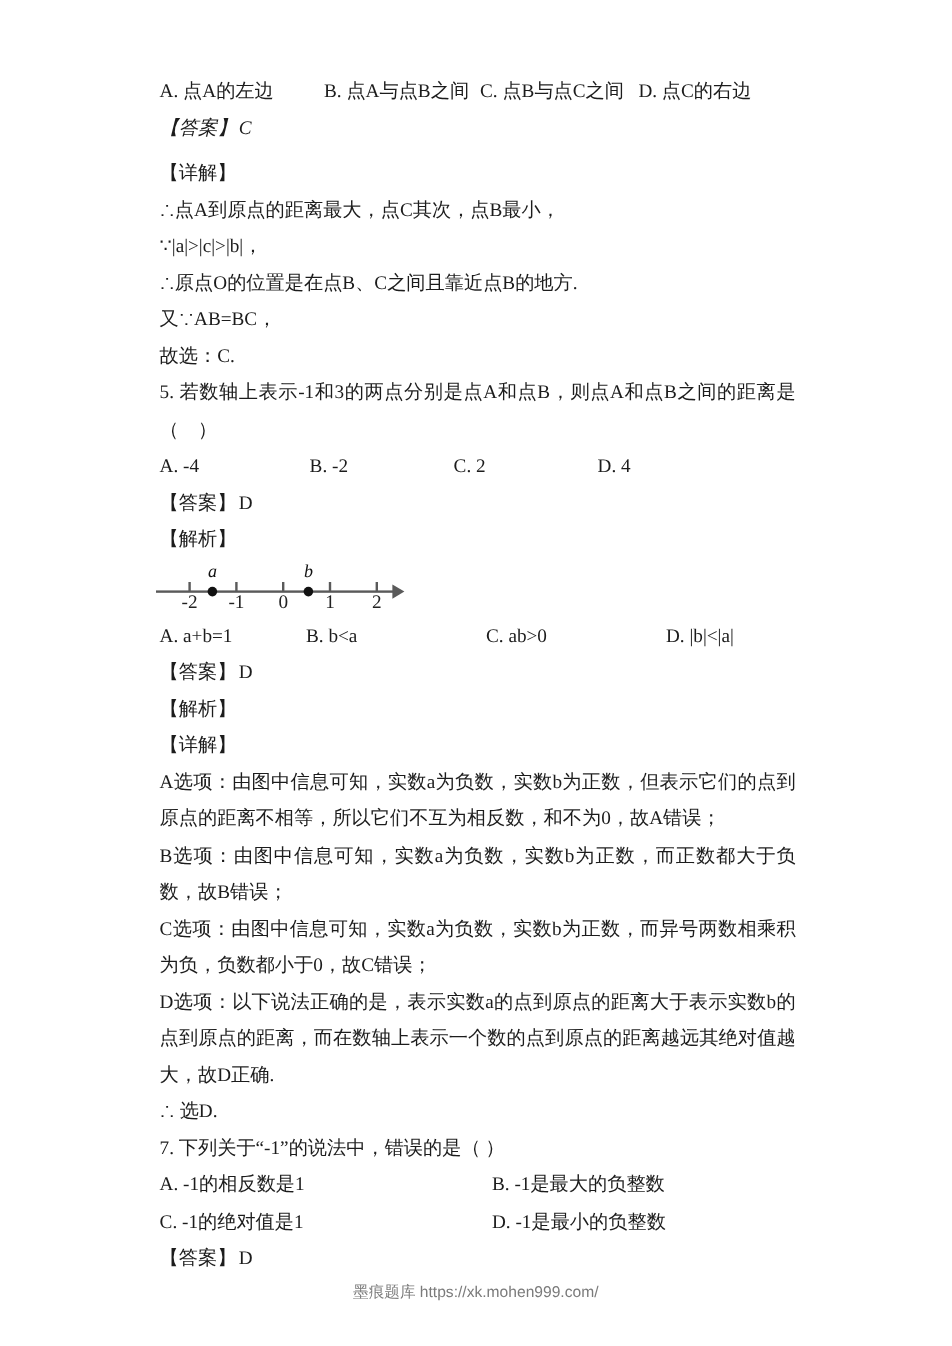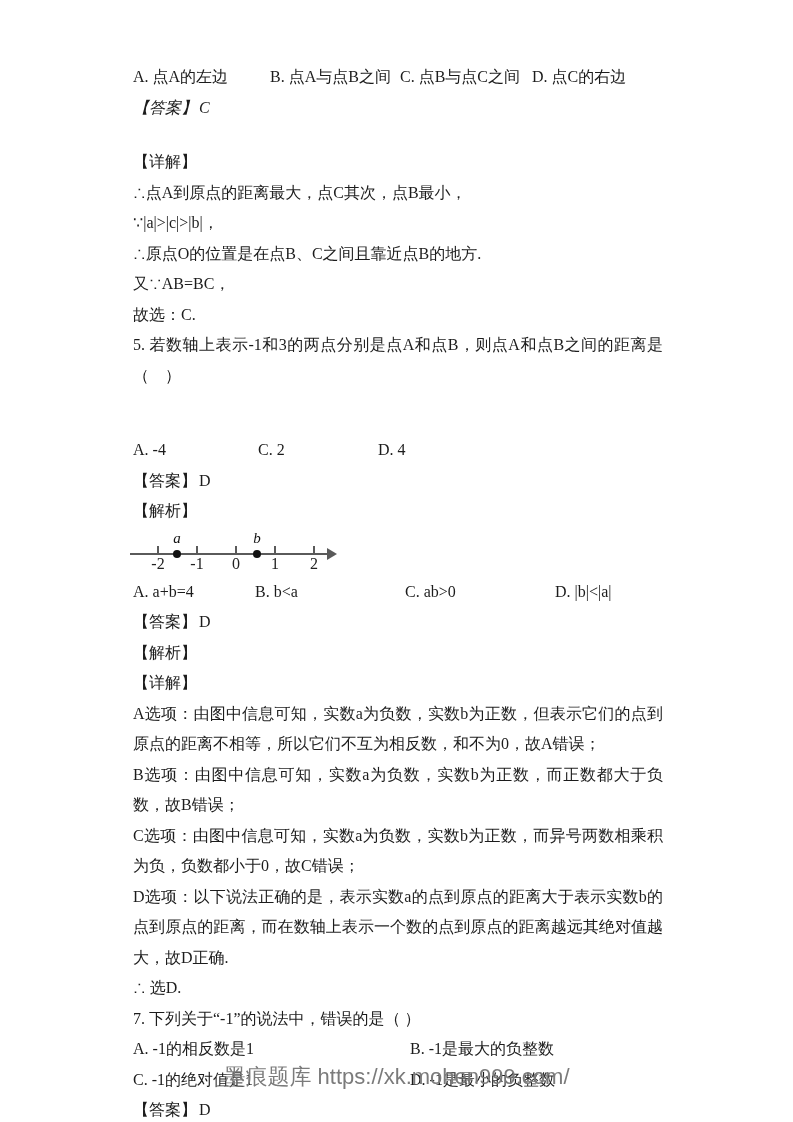--- a/index.html
+++ b/index.html
@@ -16,28 +16,28 @@
     position:absolute;
     left:133px; top:62px;
     width:530px;
   }
   .line{
     margin:0;
     line-height:30.5px;
     text-align:justify;
     white-space:normal;
   }
-  .gap7{margin-bottom:24px;}
+  .gap7{margin-bottom:7px;}
   .optrow{
     display:grid;
     line-height:30.5px;
     margin:0;
   }
   .optrow-q4{grid-template-columns:137px 130px 132px auto;}
-  .optrow-q5{grid-template-columns:125px 120px 120px auto;margin-top:44px;}
+  .optrow-q5{grid-template-columns:125px 120px 120px auto;}
   .optrow-q6{grid-template-columns:122px 150px 150px auto;}
   .optrow-q7{grid-template-columns:277px auto;}
   .ans-val{padding-left:2px;}
   .ans-italic{font-style:italic;}
   
   .numline{
     position:relative;
     width:230px;height:44px;
     margin:6px 0 0 -5px;
   }
@@ -69,21 +69,21 @@
   .nl-pointlabel{
     position:absolute;top:-3px;
     width:20px;text-align:center;
     font-style:italic;font-size:15px;color:#111;line-height:16px;
   }
   .footer{
     position:absolute;
     left:0;top:1064px;width:793px;
     text-align:center;
     font-family:"Liberation Sans","DejaVu Sans",sans-serif;
-    font-size:22px;
+    font-size:13px;
     color:#7b7b7b;
     line-height:26px;
   }
 </style>
 </head>
 <body>
 
 <div class="page">
   <div class="content">
 
@@ -99,20 +99,21 @@
     <p class="line">【详解】</p>
     <p class="line">∴点A到原点的距离最大，点C其次，点B最小，</p>
     <p class="line">∵|a|&gt;|c|&gt;|b|，</p>
     <p class="line">∴原点O的位置是在点B、C之间且靠近点B的地方.</p>
     <p class="line">又∵AB=BC，</p>
     <p class="line">故选：C.</p>
 
     <p class="line">5. 若数轴上表示-1和3的两点分别是点A和点B，则点A和点B之间的距离是（　）</p>
     <div class="optrow optrow-q5">
       <span>A. -4</span>
+      <span>B. -2</span>
       <span>C. 2</span>
       <span>D. 4</span>
     </div>
     <p class="line"><span>【答案】</span><span class="ans-val">D</span></p>
     <p class="line">【解析】</p>
 
 
     <div class="numline">
       <div class="nl-axis"></div>
       <div class="nl-arrow"></div>
@@ -129,21 +130,21 @@
       <span class="nl-ticklabel" style="left:135px">1</span>
       <span class="nl-ticklabel" style="left:174px">2</span>
 
       <div class="nl-dot" style="left:45px"></div>
       <div class="nl-dot" style="left:125px"></div>
       <span class="nl-pointlabel" style="left:39px">a</span>
       <span class="nl-pointlabel" style="left:119px">b</span>
     </div>
 
     <div class="optrow optrow-q6">
-      <span>A. a+b=4</span>
+      <span>A. a+b=1</span>
       <span>B. b&lt;a</span>
       <span>C. ab&gt;0</span>
       <span>D. |b|&lt;|a|</span>
     </div>
     <p class="line"><span>【答案】</span><span class="ans-val">D</span></p>
     <p class="line">【解析】</p>
     <p class="line">【详解】</p>
     <p class="line">A选项：由图中信息可知，实数a为负数，实数b为正数，但表示它们的点到原点的距离不相等，所以它们不互为相反数，和不为0，故A错误；</p>
     <p class="line">B选项：由图中信息可知，实数a为负数，实数b为正数，而正数都大于负数，故B错误；</p>
     <p class="line">C选项：由图中信息可知，实数a为负数，实数b为正数，而异号两数相乘积为负，负数都小于0，故C错误；</p>

